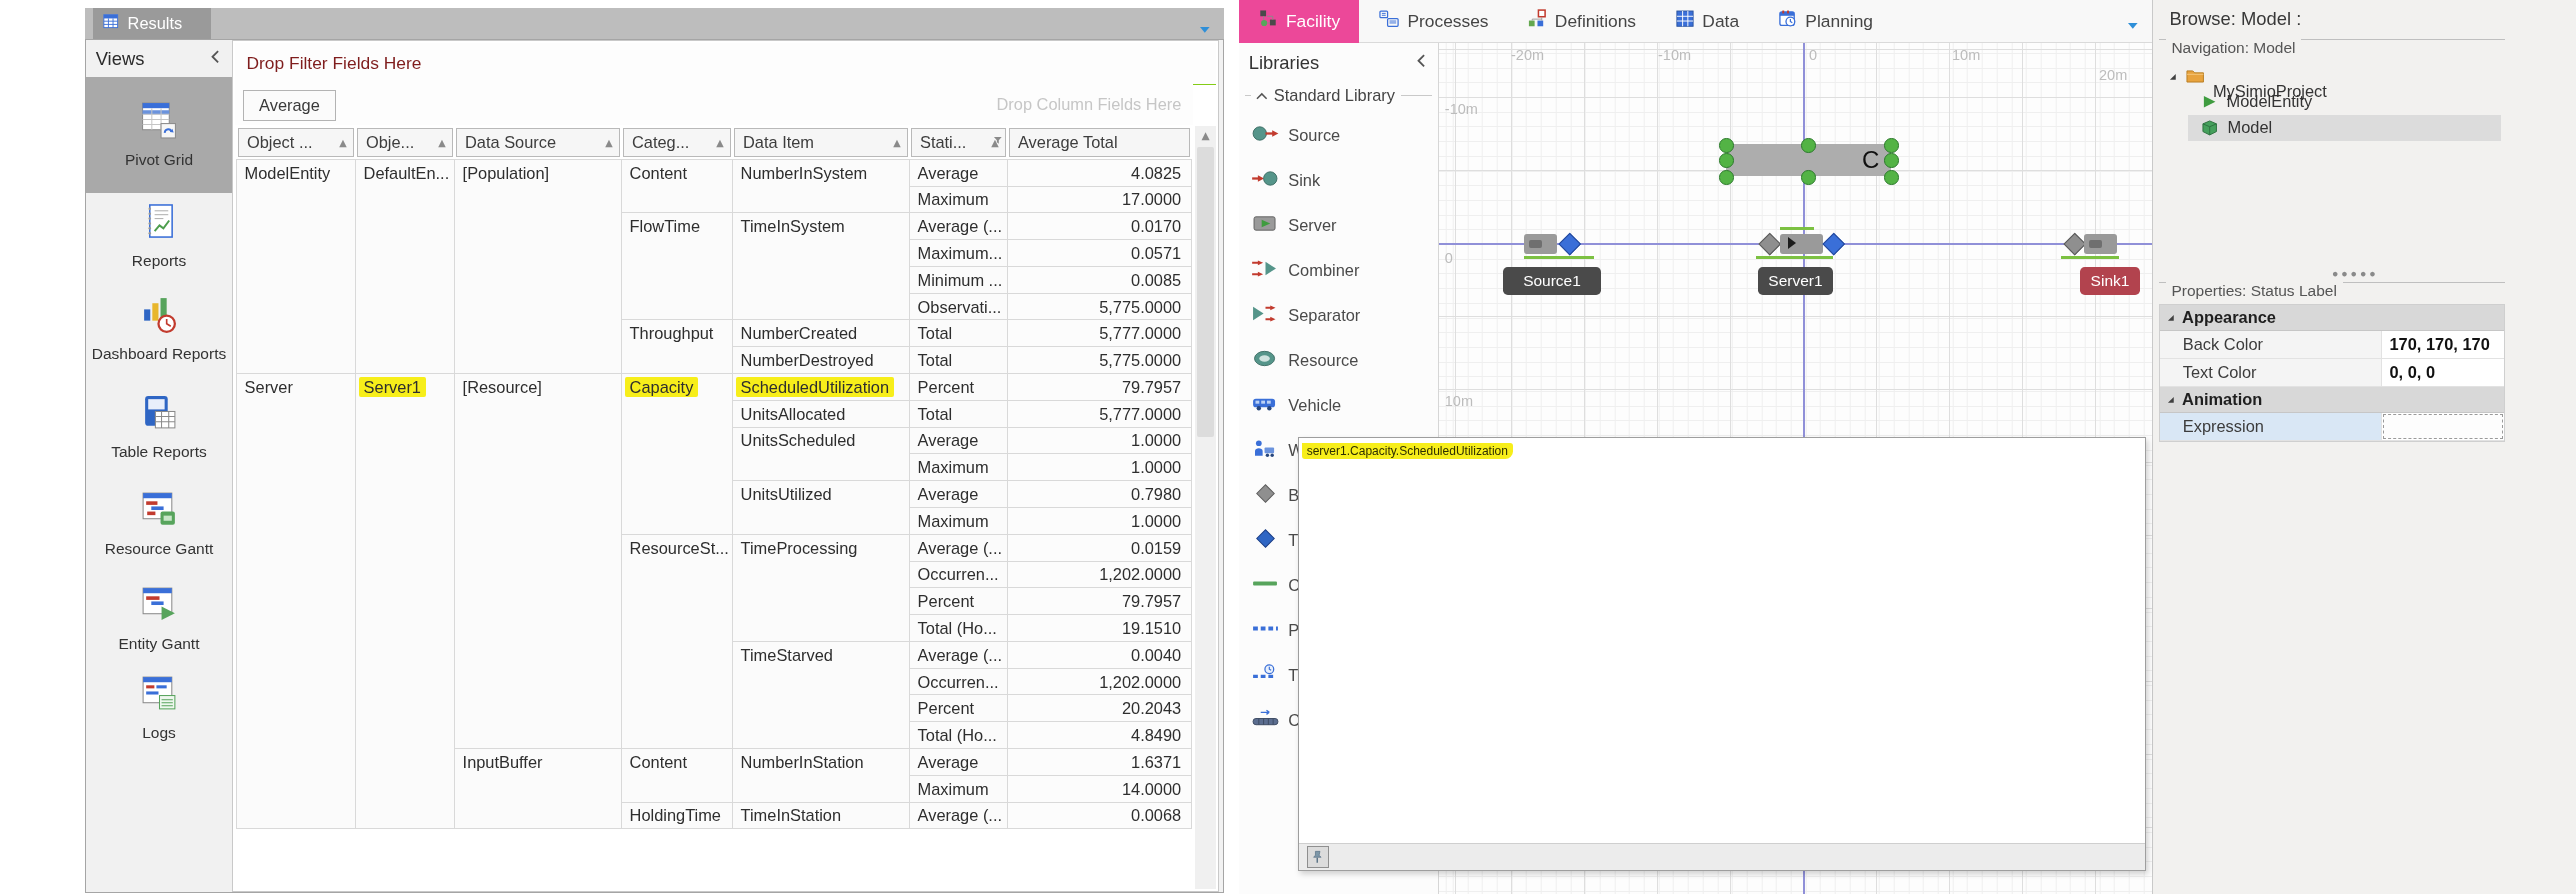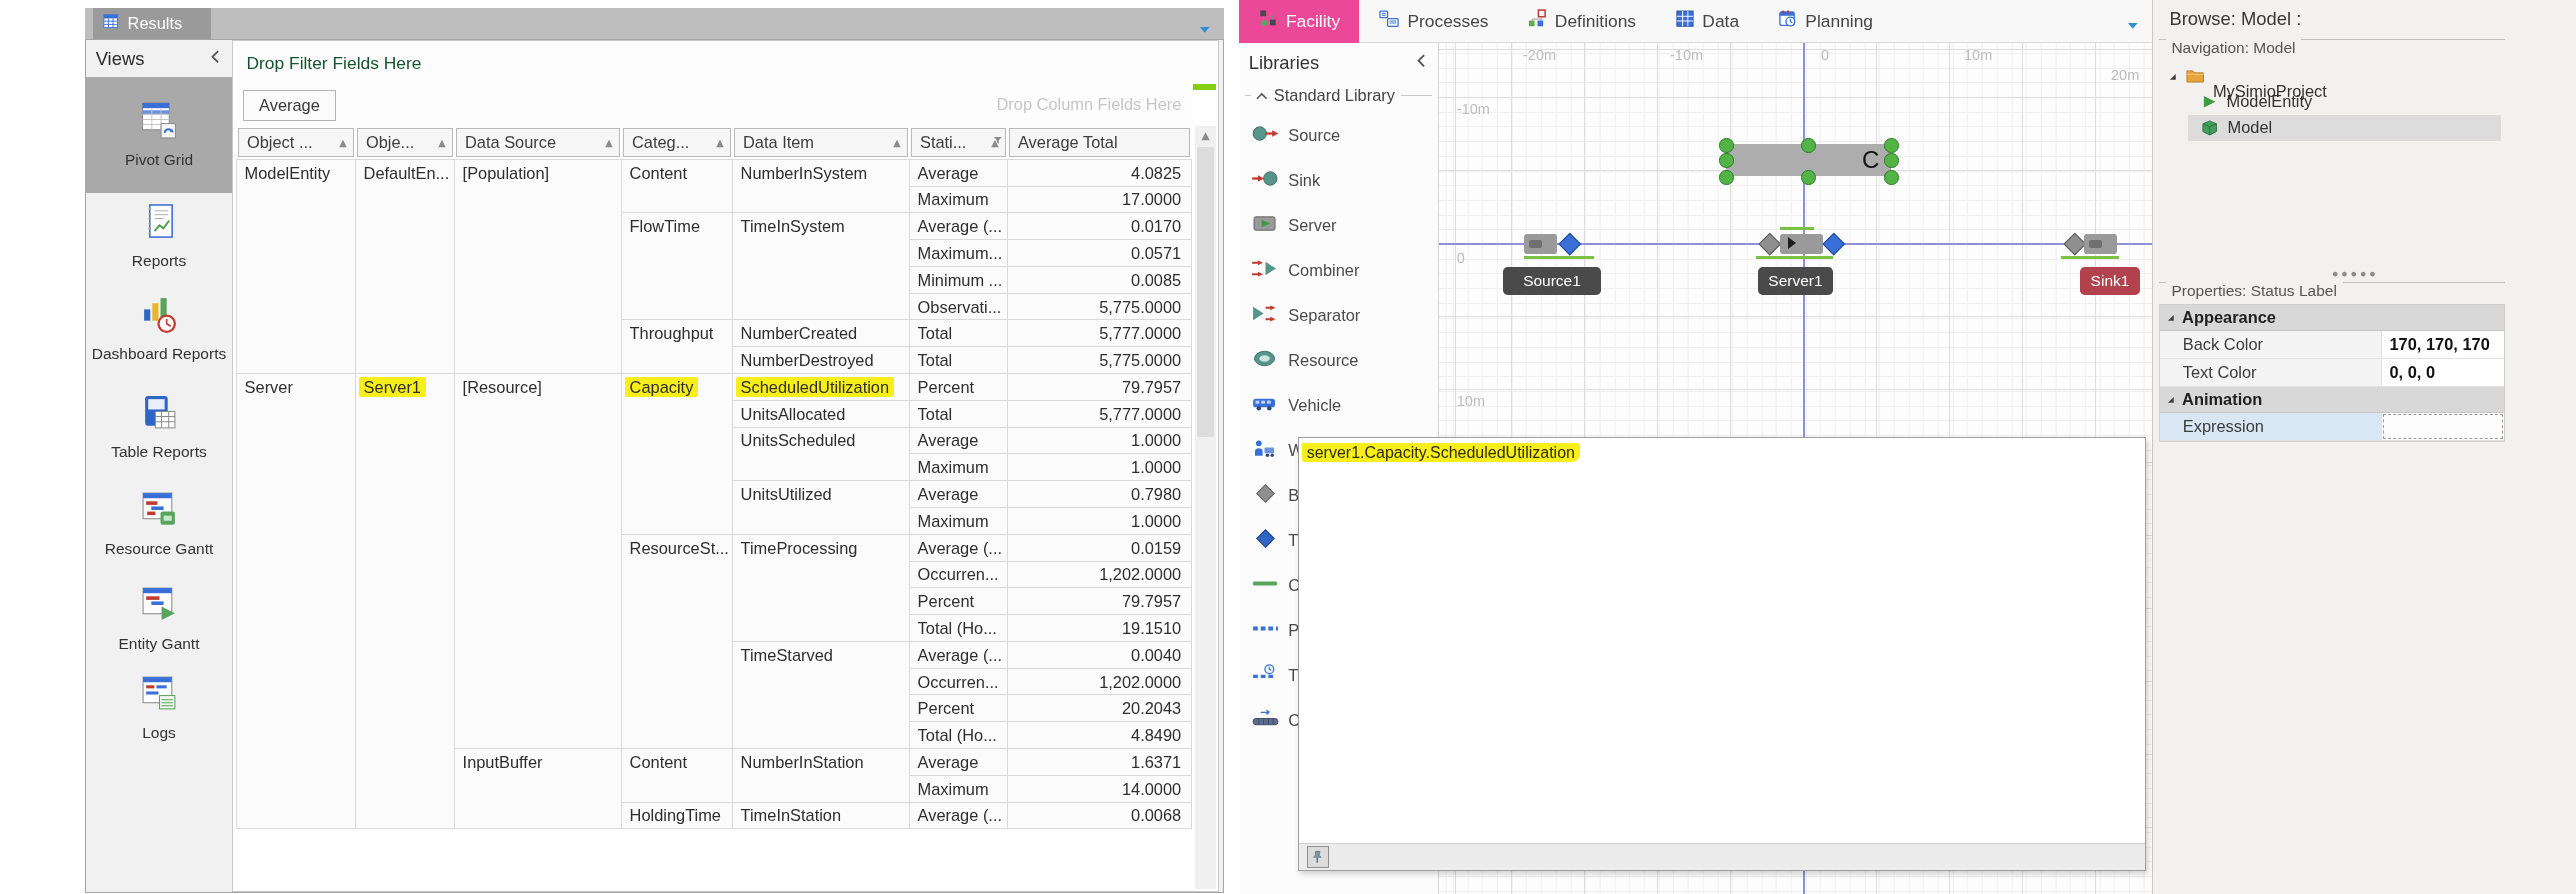--- a/index.html
+++ b/index.html
@@ -19,22 +19,22 @@
   #views-panel{left:86px;top:40px;width:146px;height:852px;background:#f1f1f1;}
   #views-header{display:flex;justify-content:space-between;align-items:center;height:37px;padding:0 11.6px 0 9.7px;}
   #views-title{font-size:18.4px;color:#2b2b2b;}
   .view-item{display:flex;flex-direction:column;align-items:center;justify-content:center;text-align:center;
     color:#333;font-size:15.5px;line-height:19.3px;padding:5.8px 3.9px;box-sizing:border-box;cursor:default;}
   .view-item.selected{background:#a9a9a9;}
   .view-item .vicon{margin-bottom:5.8px;}
 
   
   #pivot-panel{left:232px;top:40px;width:987px;height:852px;background:#ffffff;border:1.9px solid #c9c9c9;box-sizing:border-box;}
-  #filter-zone{position:absolute;left:1.9px;top:1.9px;right:1.9px;height:41px;background:#fdfdfd;border-bottom:6px solid #84cc16;
-    display:flex;align-items:center;padding-left:11.6px;color:#14532d;font-size:17.4px;}
+  #filter-zone{position:absolute;left:1.9px;top:1.9px;right:1.9px;height:41px;background:#fdfdfd;border-bottom:1px solid #84cc16;
+    display:flex;align-items:center;padding-left:11.6px;color:#7f1d1d;font-size:17.4px;}
   #measure-row{position:absolute;left:1.9px;top:42px;right:25px;height:42px;background:#fdfdfd;}
   #measure-btn{position:absolute;left:7.7px;top:6.8px;height:29px;padding:0 15.5px;background:#fbfbfb;border:1px solid #b3b3b3;
     display:flex;align-items:center;font-size:16.4px;color:#3a3a3a;}
   #col-drop{position:absolute;right:11.6px;top:11.6px;color:#c6c6c6;font-size:16.4px;}
   #pivot-table-wrap{position:absolute;left:2.9px;top:85px;width:956px;bottom:1.9px;overflow:hidden;}
   table.pivot{border-collapse:collapse;table-layout:fixed;width:954px;}
   table.pivot td{border:1px solid #d9d9d9;font-size:16.4px;color:#2e2e2e;vertical-align:top;
     padding:3.9px 5.8px 2.9px 7.7px;background:#fbfbfb;height:21px;overflow:hidden;white-space:nowrap;box-sizing:border-box;}
   table.pivot td.num{text-align:right;padding-right:9.7px;background:#fcfcfc;}
   table.pivot th{padding:0;border:0;}
@@ -63,42 +63,42 @@
   .lib-item{display:flex;align-items:center;gap:8.7px;height:45px;padding-left:11.6px;color:#4a4a4a;font-size:16.4px;}
 
   
   #canvas{left:1439px;top:43px;width:713px;height:851px;background-color:#fdfdfd;
     background-image:
       repeating-linear-gradient(to right,#dedede 0 1px,transparent 1px 73px),
       repeating-linear-gradient(to bottom,#dedede 0 1px,transparent 1px 73px),
       repeating-linear-gradient(to right,#efefef 0 1px,transparent 1px 14.7px),
       repeating-linear-gradient(to bottom,#efefef 0 1px,transparent 1px 14.7px);
     background-position:72px 0,0 54px,13.7px 0,0 10px;overflow:hidden;}
-  .ruler-lab{position:absolute;color:#bcbcbc;font-size:14.5px;padding-left:12px;}
+  .ruler-lab{position:absolute;color:#bcbcbc;font-size:14.5px;}
   #cross-v{position:absolute;left:364px;top:0;width:1.9px;height:100%;background:#9090d8;}
   #cross-h{position:absolute;left:0;top:200px;width:100%;height:1.9px;background:#9090d8;}
   #status-rect{position:absolute;left:287px;top:101px;width:165px;height:32px;background:#adadad;}
   #status-rect .ctext{position:absolute;right:11.6px;top:1.9px;font-size:24px;color:#101010;}
   .handle{position:absolute;width:14.5px;height:14.5px;border-radius:50%;background:#53b345;border:1.9px solid #2c7a2c;box-sizing:border-box;}
   .obj-body{position:absolute;height:20px;background:#9a9a9a;border-radius:2.9px;}
   .obj-body .play{position:absolute;left:7.7px;top:2.9px;width:0;height:0;border-left:8.7px solid #1c1c1c;
     border-top:6.8px solid transparent;border-bottom:6.8px solid transparent;}
   .obj-body .dash{position:absolute;left:4.8px;top:5.8px;width:13.5px;height:8.7px;background:#6f6f6f;border-radius:1.9px;}
   .diamond{position:absolute;width:15.5px;height:15.5px;transform:rotate(45deg);box-sizing:border-box;}
   .diamond.gray{background:#8f8f8f;border:1px solid #5a5a5a;}
   .diamond.blue{background:#3a6fd8;border:1px solid #24489a;}
   .greenline{position:absolute;height:2.9px;background:#7cc142;}
   .obj-label{position:absolute;height:28px;border-radius:4.8px;background:#4a4a4a;color:#fff;font-size:15.5px;
     display:flex;align-items:center;justify-content:center;}
   .obj-label.red{background:#b2434e;}
 
   
   #overlay{left:1298px;top:437px;width:848px;height:434px;background:#ffffff;border:1px solid #9e9e9e;
     box-shadow:1.9px 2.9px 5.8px rgba(0,0,0,0.18);box-sizing:border-box;z-index:50;}
-  #overlay-text{position:absolute;left:7.7px;top:5.8px;font-size:16px;color:#2e2e00;}
+  #overlay-text{position:absolute;left:7.7px;top:5.8px;font-size:12px;color:#2e2e00;}
   #overlay-text .hl{border-radius:0 2.9px 7.7px 2.9px;}
   #overlay-bottom{position:absolute;left:0;right:0;bottom:0;height:26px;background:#ececec;border-top:1px solid #cfcfcf;}
   #pin-btn{position:absolute;left:7.7px;top:1.9px;width:22px;height:22px;background:#dcdcdc;border:1px solid #8f8f8f;
     display:flex;align-items:center;justify-content:center;box-sizing:border-box;}
 
   
   #browse-panel{left:2152px;top:0;width:424px;height:894px;background:#f2f1ef;border-left:1px solid #c9c9c9;box-sizing:border-box;}
   #browse-title{position:absolute;left:16.4px;top:7.7px;font-size:18.4px;color:#383838;}
   .groupbox{position:absolute;left:5.8px;width:346px;}
   .group-head{display:flex;align-items:flex-start;gap:5.8px;color:#555;font-size:15.5px;}

